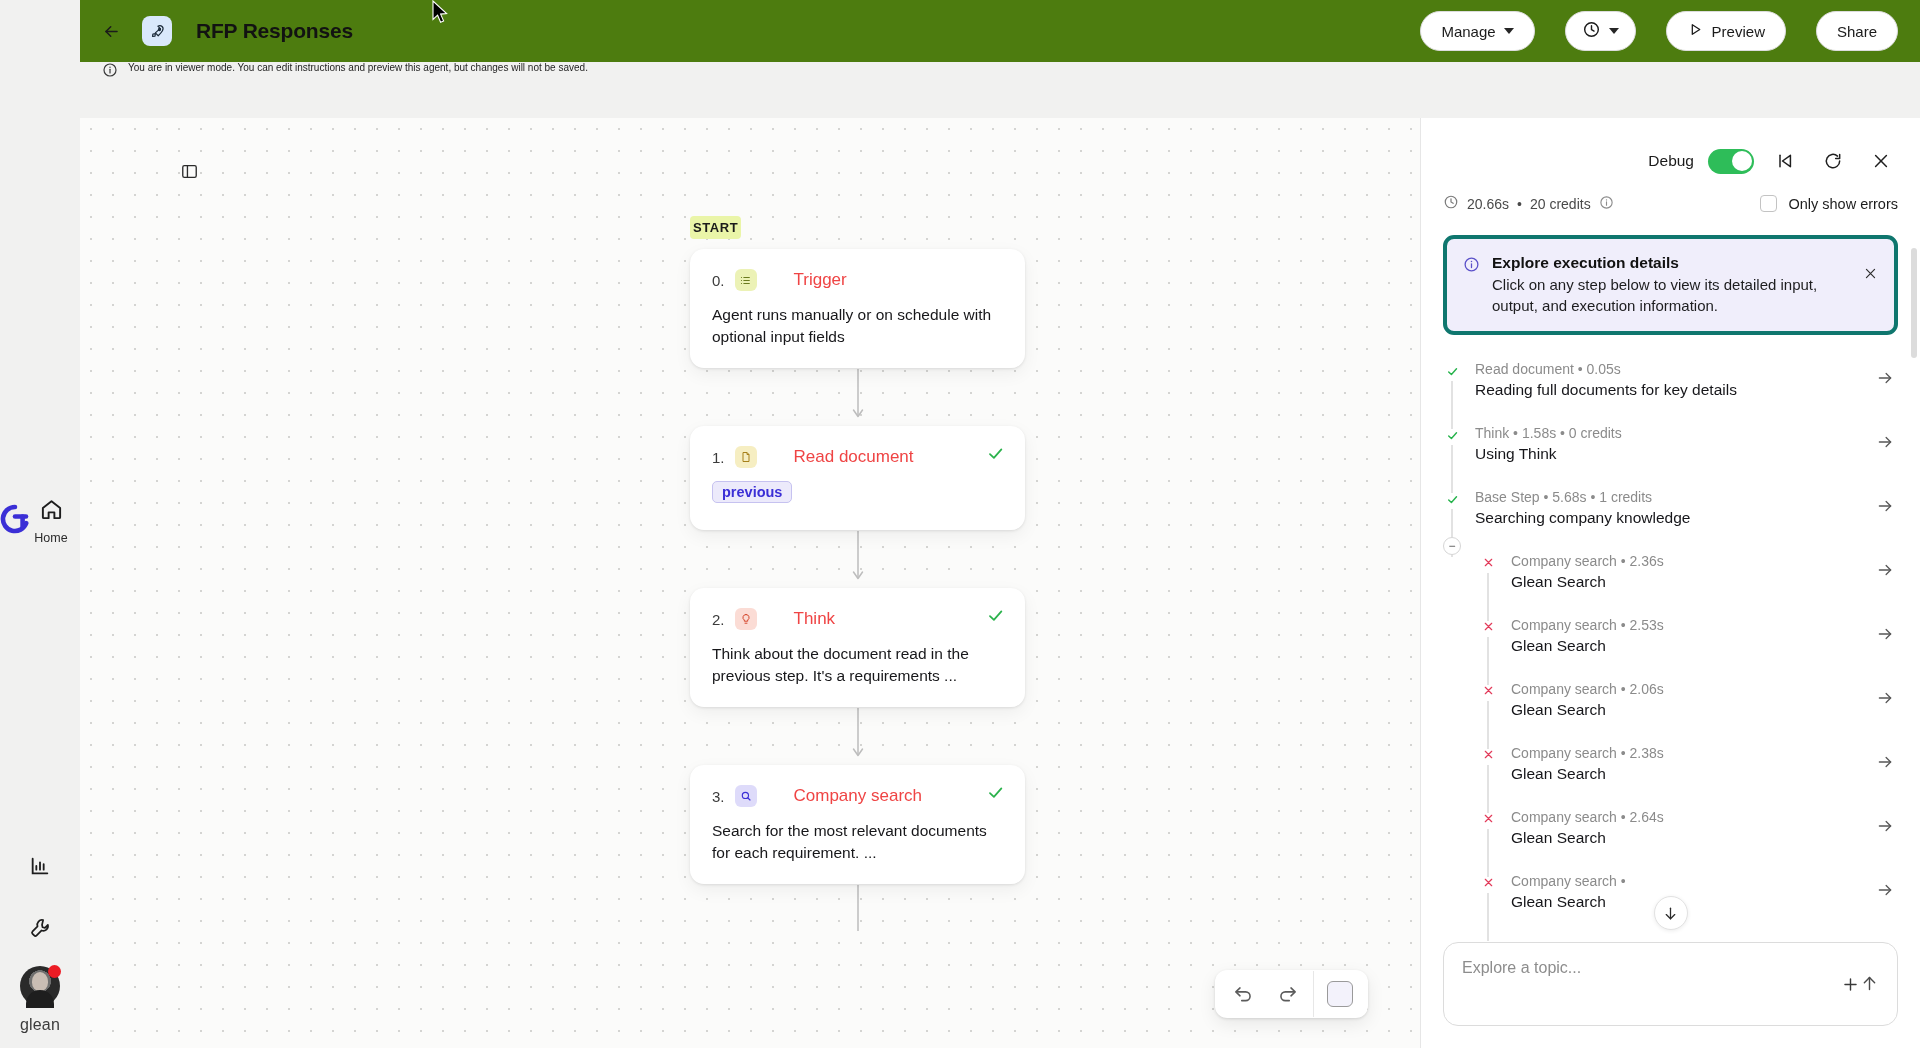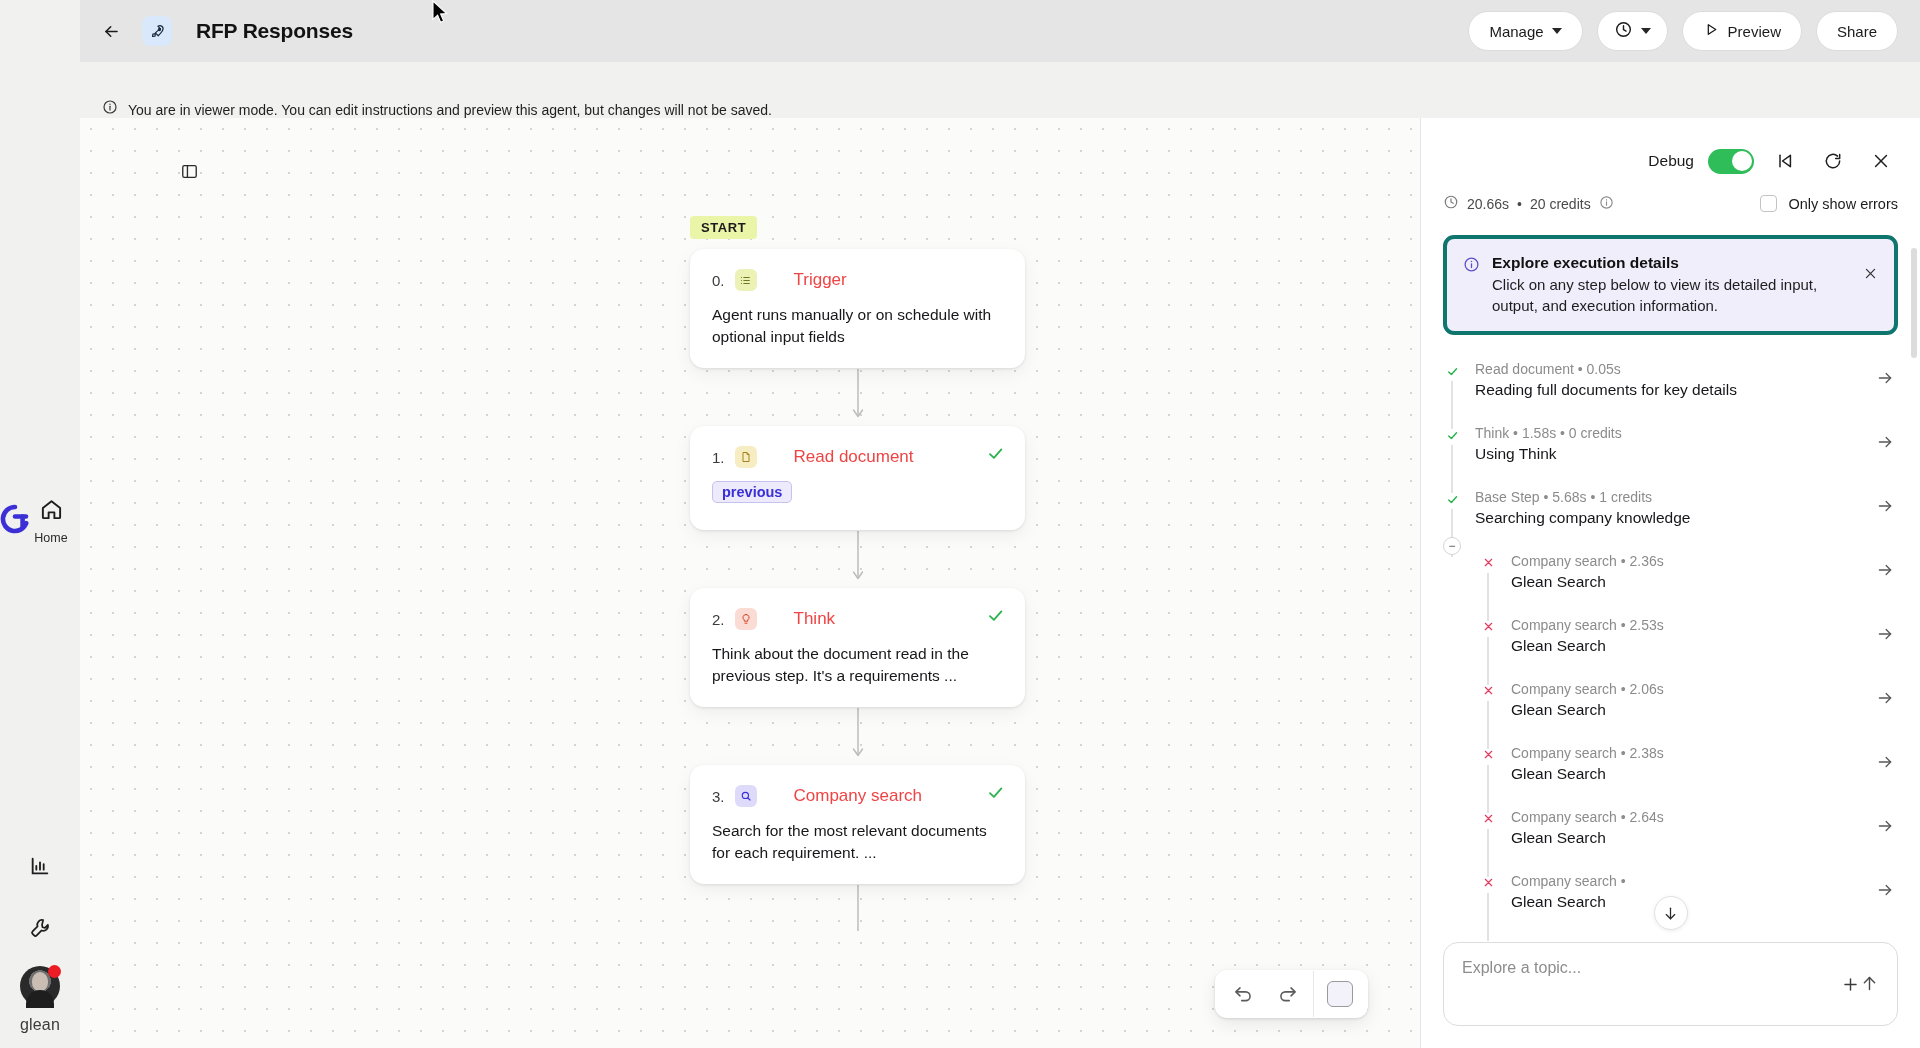--- a/index.html
+++ b/index.html
@@ -44,63 +44,63 @@
     background:#c9bdb4; }
   .avatar .body { position:absolute; left:6px; top:24px; width:28px; height:18px; border-radius:14px 14px 0 0; background:#1e1e1e;}
   .avatar-badge { position: absolute; right: -1px; top: -1px; width: 13px; height: 13px;
     border-radius: 50%; background: #ec1c24; }
   .brand-word { font-size: 16px; color: #3c3c3c; letter-spacing: .2px; }
 
   
   .main { flex: 1; display: flex; flex-direction: column; min-width: 0; position: relative; }
 
   .topbar {
-    height: 62px; background: #e5e5e5; display: flex; align-items: center;
+    height: 62px; background: #4d7c0f; display: flex; align-items: center;
     padding: 0 22px 0 14px; flex: 0 0 62px; gap: 10px;
   }
   .icon-btn {
     width: 34px; height: 34px; border-radius: 8px; border: none; background: transparent;
     display: flex; align-items: center; justify-content: center; cursor: pointer;
   }
   .title-chip {
     width: 30px; height: 30px; border-radius: 8px; background: #d9e8fb;
     display: flex; align-items: center; justify-content: center; margin-left: 4px;
   }
   .page-title { font-size: 21px; font-weight: 600; margin-left: 14px; letter-spacing: -.2px; color:#121212;}
-  .topbar-right { margin-left: auto; display: flex; align-items: center; gap: 14px; }
+  .topbar-right { margin-left: auto; display: flex; align-items: center; gap: 30px; }
   .pill {
     height: 40px; border: 1px solid #dcdcdc; border-radius: 22px; background: #fff;
     display: flex; align-items: center; gap: 8px; padding: 0 20px;
     font-size: 15px; color: #1b1b1b; cursor: pointer; white-space: nowrap;
   }
   .pill.icononly { padding: 0 16px; }
   .caret { width:0;height:0;border-left:5px solid transparent;border-right:5px solid transparent;border-top:6px solid #262626;}
 
   .notice {
-    height: 56px; background: #f1f1f0; display: flex; align-items: flex-end;
-    padding: 0 0 0 22px; gap: 10px; font-size: 14px; color: #1f1f1f; flex: 0 0 56px;
+    height: 56px; background: #f1f1f0; display: flex; align-items: flex-start;
+    padding: 0 0 0 22px; gap: 10px; font-size: 10px; color: #1f1f1f; flex: 0 0 56px;
   }
 
   
   .canvas-area { flex: 1; display: flex; min-height: 0; position: relative; }
   .canvas {
     position: relative; flex: 1; min-width: 0;
     background-color: #fbfbfa;
     background-image: radial-gradient(#d4d4d2 1px, transparent 1.1px);
     background-size: 22px 22px;
     overflow: hidden;
   }
   .collapse-btn { position: absolute; left: 94px; top: 38px; width: 30px; height: 30px;
     display: flex; align-items: center; justify-content: center; cursor: pointer; border-radius:6px;}
 
   .flow { position: absolute; left: 610px; top: 98px; width: 340px; }
   .start-badge {
     display: inline-block; background: #eaf5a8; color: #1b1b1b;
     font-size: 13px; font-weight: 700; letter-spacing: .6px;
-    padding: 4px 11px; border-radius: 4px; margin-bottom: 10px;
+    padding: 4px 3px; border-radius: 4px; margin-bottom: 10px;
   }
   .node {
     width: 335px; background: #fff; border-radius: 14px;
     box-shadow: 0 1px 3px rgba(0,0,0,.10), 0 6px 18px rgba(0,0,0,.055);
     padding: 20px 22px; position: relative;
   }
   .node.n0 { min-height: 116px; }
   .node.n1 { min-height: 104px; }
   .node.n2 { min-height: 104px; }
   .node.n3 { min-height: 104px; }

